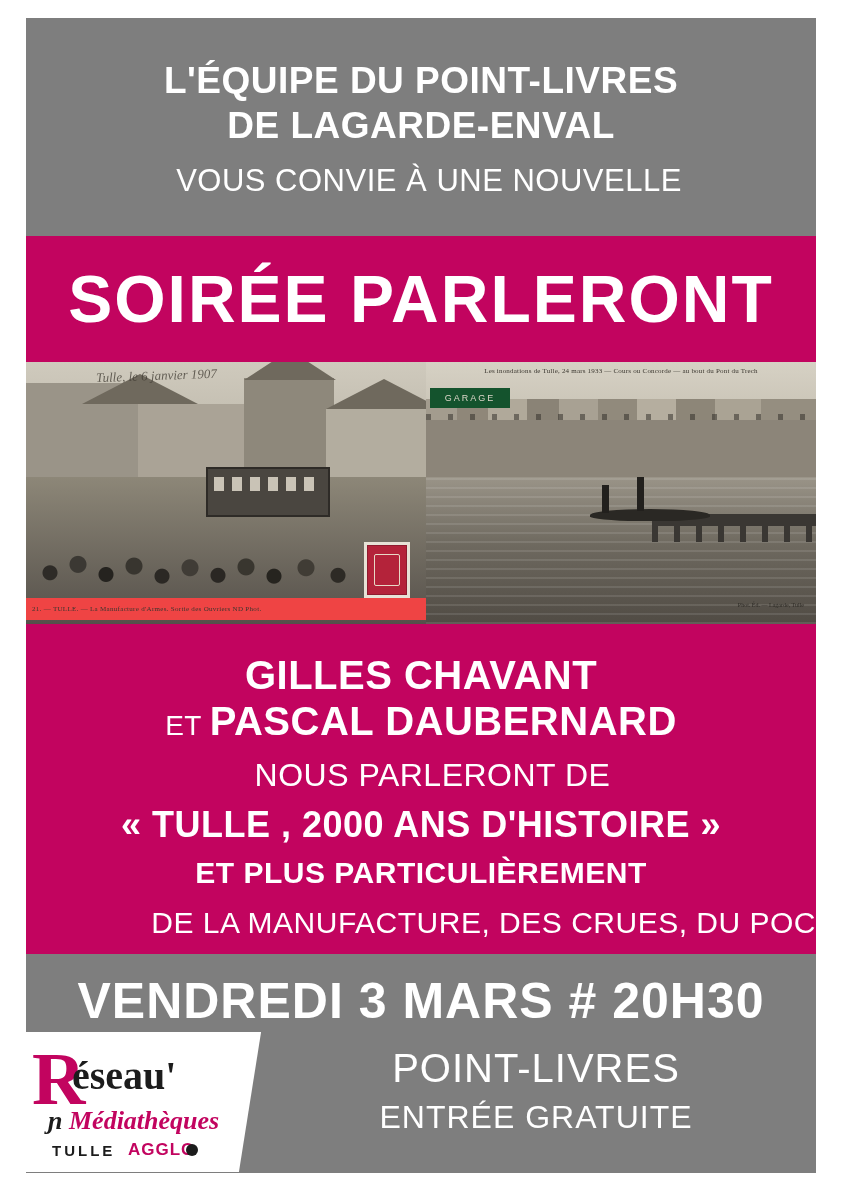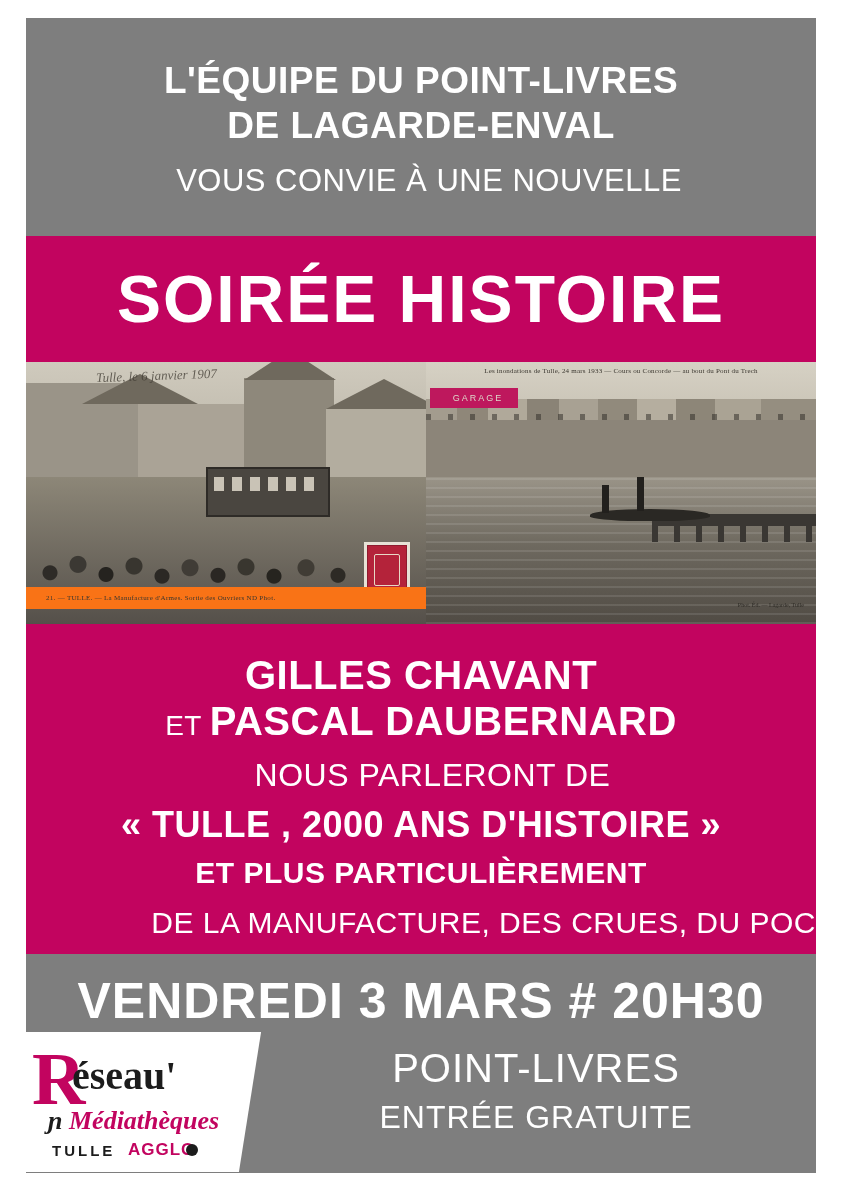--- a/index.html
+++ b/index.html
@@ -143,23 +143,23 @@
   }
   .photo-left .tram {
     position:absolute; left:180px; top:40%; width:120px; height:46px;
     background:#4a4640; border:2px solid #2e2b27;
   }
   .photo-left .tram::after{
     content:""; position:absolute; left:6px; top:8px; width:108px; height:14px;
     background: repeating-linear-gradient(90deg,#c9c3b6 0 10px,#4a4640 10px 18px);
   }
   .photo-left .caption {
-    position:absolute; left:0; bottom:15px; width:100%; height:22px;
-    background:#f97316; color:#3a362f; font-size:7px; letter-spacing:.3px;
-    display:flex; align-items:center; padding-left:20px; box-sizing:border-box;
+    position:absolute; left:0; bottom:4px; width:100%; height:22px;
+    background:#ef4444; color:#3a362f; font-size:7px; letter-spacing:.3px;
+    display:flex; align-items:center; padding-left:6px; box-sizing:border-box;
     font-family:"Liberation Serif", serif;
   }
   .photo-left .handwrite {
     position:absolute; left:70px; top:6px; color:#3f3a32; font-size:13px;
     font-family:"Liberation Serif", serif; font-style:italic;
     transform: rotate(-2deg); opacity:.75;
   }
   .stamp {
     position:absolute; right:16px; bottom:26px; width:40px; height:50px;
     background:#b4233a; border:3px solid #e7e2d6;
@@ -226,24 +226,23 @@
     position:absolute; left:0; top:4px; width:100%;
     color:#3a362f; font-size:7px; text-align:center;
     font-family:"Liberation Serif", serif; letter-spacing:.2px; line-height:1.5;
   }
   .photo-right .cap-bottom {
     position:absolute; right:12px; bottom:16px;
     color:#2e2b26; font-size:6px; font-family:"Liberation Serif", serif;
   }
   .photo-right .garage {
     position:absolute; left:4px; top:10%; width:80px; height:20px;
-    background:#be185d; color:#ddd7c9; font-size:9px; letter-spacing:2px;
+    background:#14532d; color:#ddd7c9; font-size:9px; letter-spacing:2px;
     display:flex; align-items:center; justify-content:center;
     font-family:"Liberation Sans", sans-serif;
-    padding-left:8px;
   }
 
   
   .band-speakers {
     position: absolute;
     left: 26px;
     top: 624px;
     width: 790px;
     height: 330px;
     background: #c2045f;
@@ -387,21 +386,21 @@
 
 <div class="poster">
 
   <div class="band-grey-top">
     <p class="intro-line1">L'ÉQUIPE DU POINT-LIVRES</p>
     <p class="intro-line2">DE LAGARDE-ENVAL</p>
     <p class="intro-line3">VOUS CONVIE À UNE NOUVELLE</p>
   </div>
 
   <div class="band-title">
-    <h1 class="title-text">SOIRÉE HISTOIRE</h1>
+    <h1 class="title-text">SOIRÉE PARLERONT</h1>
   </div>
 
   <div class="band-photos">
 
     <div class="photo photo-left">
       <div class="sky"></div>
       <div class="bldg-a"></div>
       <div class="bldg-b"></div>
       <div class="bldg-c"></div>
       <div class="bldg-d"></div>

